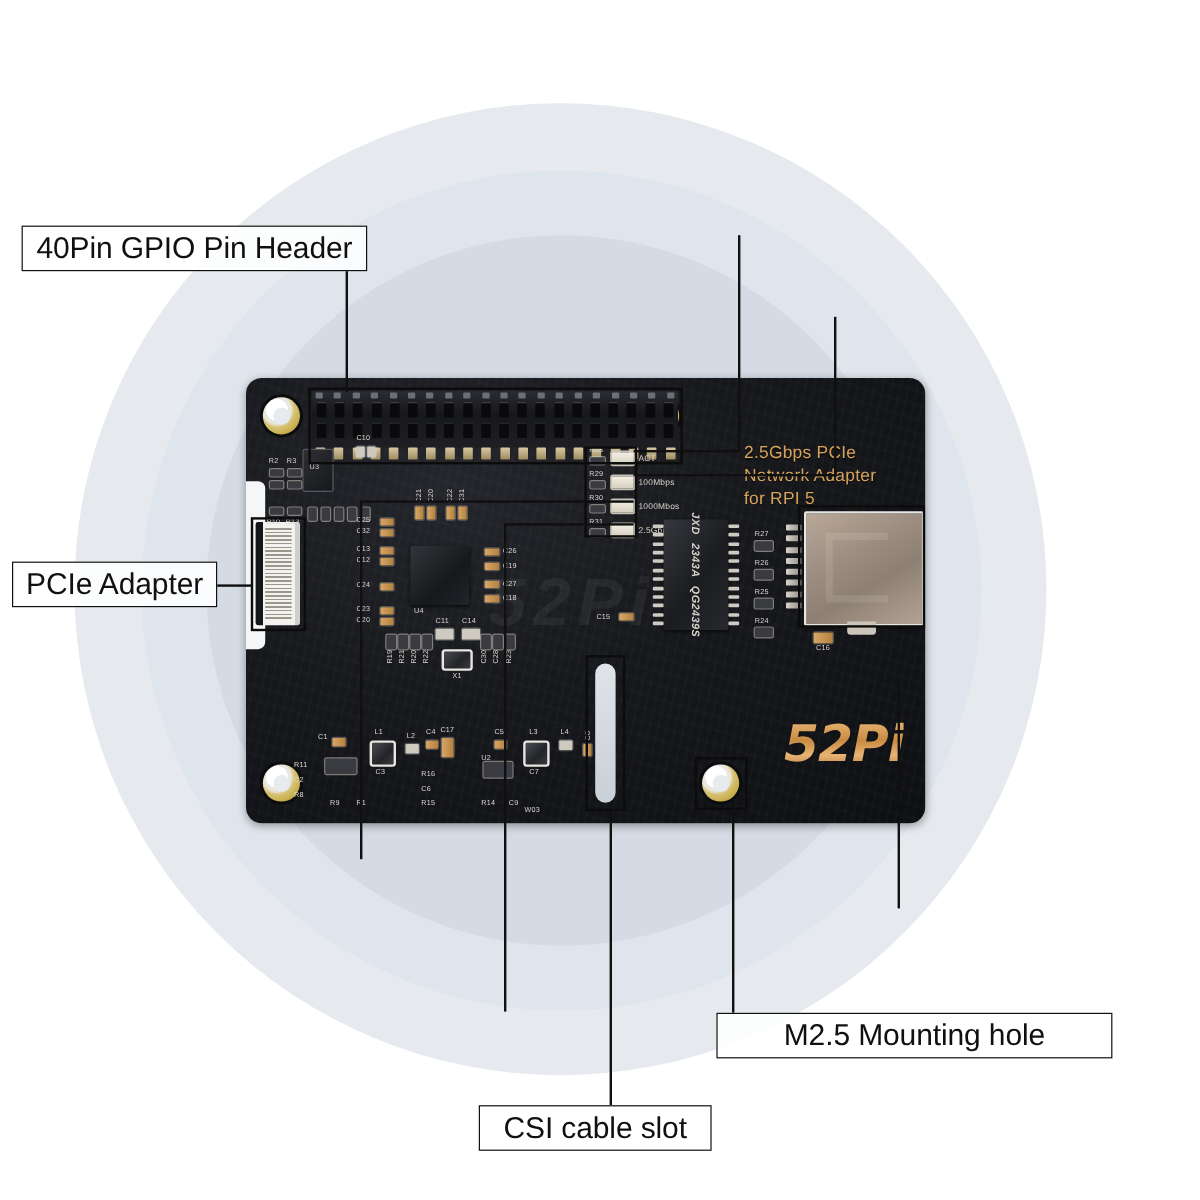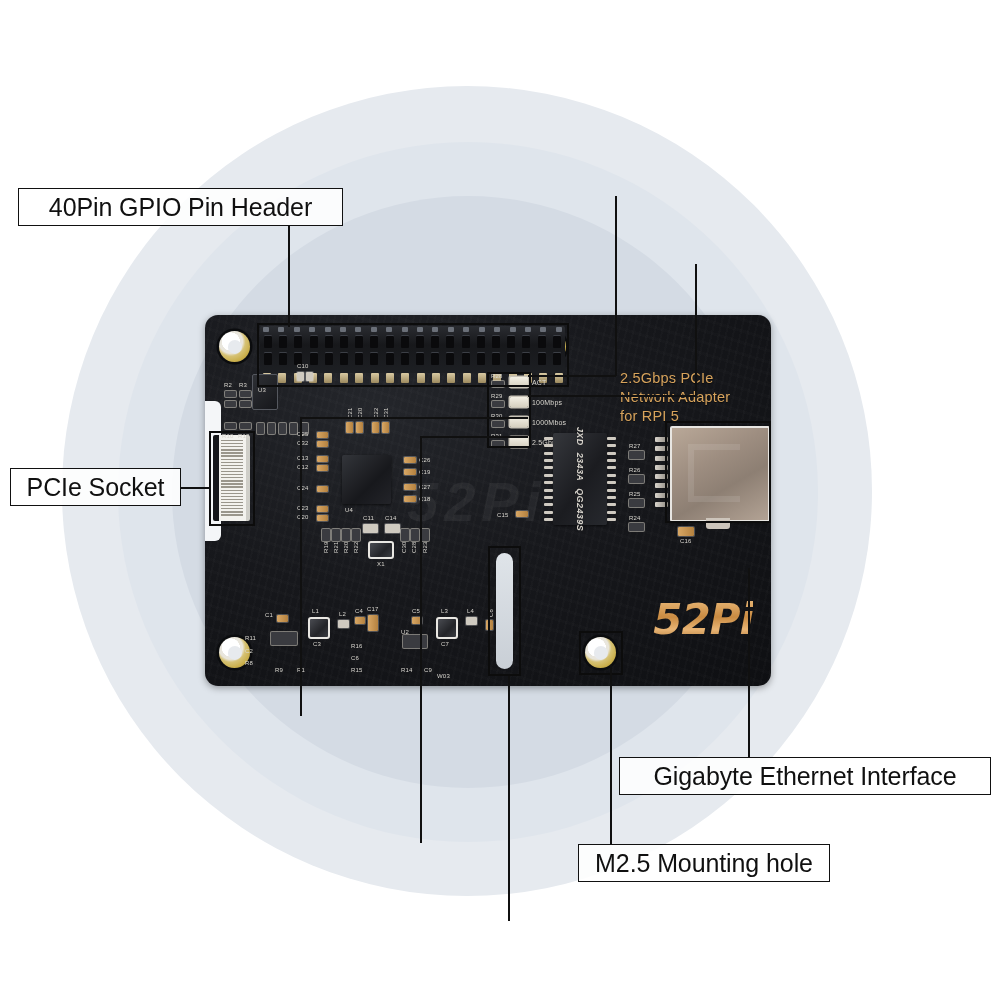--- a/index.html
+++ b/index.html
@@ -500,34 +500,34 @@
 
   <div class="lead v" style="left:420px;top:437px;height:406px;"></div>
   <div class="lead h" style="left:420px;top:436px;width:108px;"></div>
 
   <div class="lead v" style="left:508px;top:676px;height:245px;"></div>
 
   <div class="lead v" style="left:610px;top:665px;height:179px;"></div>
 
   <div class="lead v" style="left:748px;top:568px;height:189px;"></div>
 
-  <div class="callout" style="left:18px;top:188px;width:325px;height:38px;">
+  <div class="callout" style="left:18px;top:188px;width:288px;height:38px;">
     <span>40Pin GPIO Pin Header</span>
   </div>
 
 
 
   <div class="callout" style="left:10px;top:468px;width:171px;height:38px;">
-    <span>PCIe Socket</span>
+    <span>PCIe Adapter</span>
   </div>
 
 
 
-
-  <div class="callout" style="left:578px;top:844px;width:252px;height:38px;">
+  <div class="callout" style="left:399px;top:921px;width:194px;height:38px;">
+    <span>CSI cable slot</span>
+  </div>
+
+  <div class="callout" style="left:597px;top:844px;width:330px;height:38px;">
     <span>M2.5 Mounting hole</span>
   </div>
 
-  <div class="callout" style="left:619px;top:757px;width:372px;height:38px;">
-    <span>Gigabyte Ethernet Interface</span>
-  </div>
 
 </div>
 
 </body></html>

